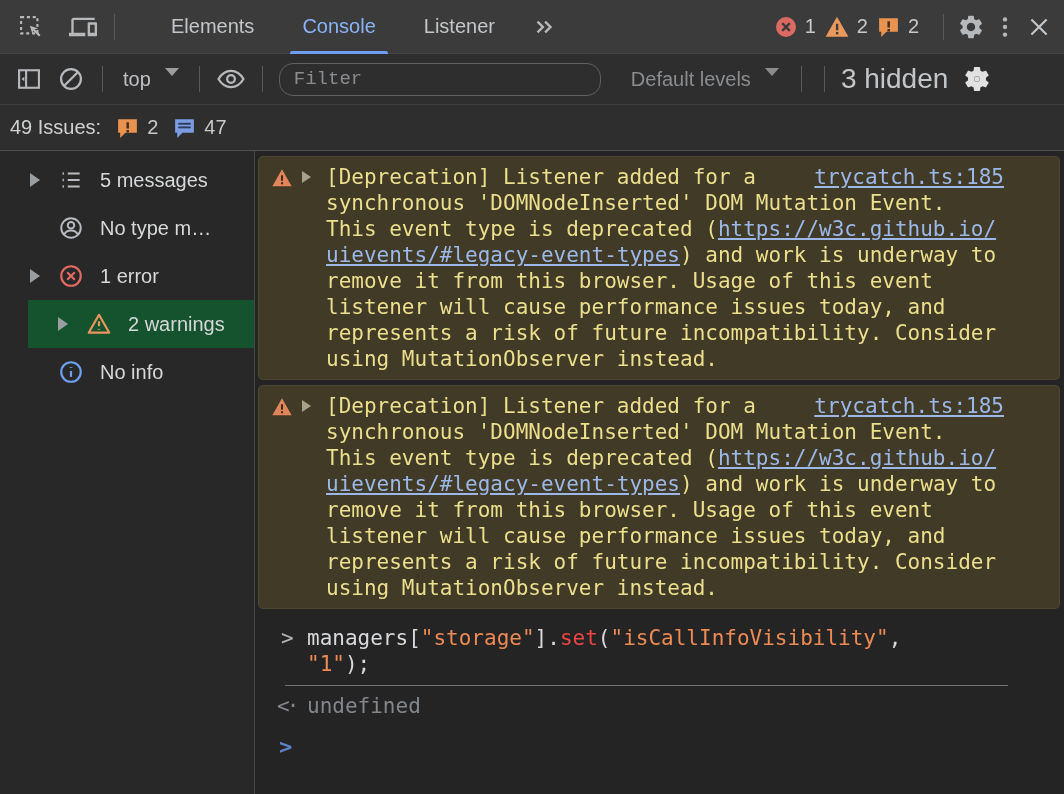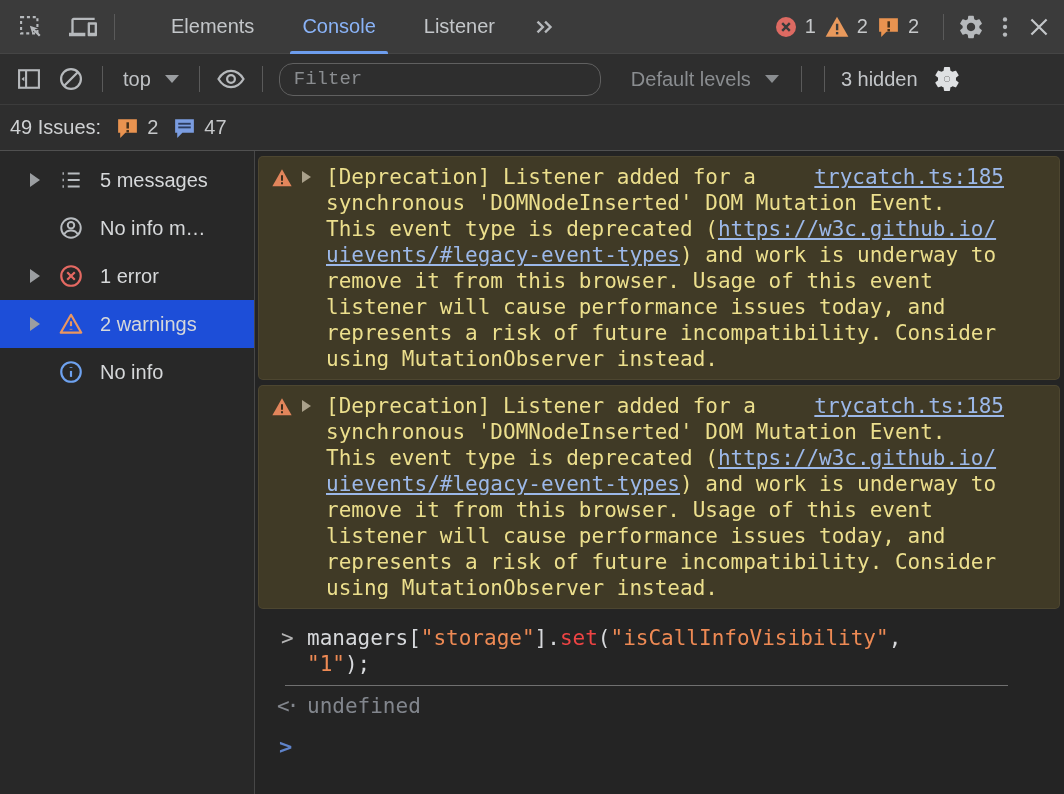--- a/index.html
+++ b/index.html
@@ -25,45 +25,45 @@
   .badges { display:flex; align-items:center; margin-left:auto; gap:8px; }
   .badge { display:flex; align-items:center; gap:7px; font-size:20px; color:#c6c8ca; }
   .tabbar-right { display:flex; align-items:center; margin-left:14px; }
   svg { display:block; }
 
   
   .toolbar { height:51px; background:#2e2e2e; display:flex; align-items:center;
              border-bottom:1px solid #3c3c3c; flex:0 0 auto; }
   .toolbar .icon-btn { margin:0 4px; }
   .toolbar .panel-toggle { margin-left:12px; }
-  .dropdown { display:flex; align-items:center; gap:14px; font-size:20px; color:#bfc2c5;
+  .dropdown { display:flex; gap:14px; font-size:20px; color:#bfc2c5;
               padding:0 10px; }
   .caret { width:0; height:0; border-left:7px solid transparent; border-right:7px solid transparent;
            border-top:8px solid #9a9da0; }
   .filter-input { width:322px; height:33px; border:1px solid #606060; border-radius:14px;
                   background:transparent; color:#cfd1d3; font-size:19px; padding:0 14px;
                   outline:none; margin-left:6px; font-family:Liberation Mono, monospace; }
   .filter-input::placeholder { color:#8a8d90; }
   .levels { color:#8a8d90; margin-left:20px; }
-  .hidden-count { font-size:20px; color:#c3c6c9; padding:0 6px; }
+  .hidden-count { font-size:28px; color:#c3c6c9; padding:0 6px; }
   .toolbar .gear-right { margin-left:6px; margin-right:10px; }
   .toolbar .sep2 { margin:0 12px; }
 
   
   .issuesbar { height:46px; background:#2e2e2e; display:flex; align-items:center;
                border-bottom:1px solid #505050; flex:0 0 auto; font-size:20px; color:#cfd1d3; }
   .issuesbar .label { margin-left:10px; margin-right:14px; }
   .issuesbar .badge { margin-right:14px; }
 
   
   .main { flex:1; display:flex; min-height:0; }
   .sidebar { width:255px; background:#282828; border-right:1px solid #474747;
              flex:0 0 auto; padding-top:5px; }
   .side-row { height:48px; display:flex; align-items:center; padding-left:30px; }
-  .side-row.selected { background:#1d4ed8; }
+  .side-row.selected { background:#14532d;margin-left:28px; }
   .expander { width:10px; height:12px; flex:0 0 10px; }
   .expander.show { width:0; height:0; border-top:7px solid transparent; border-bottom:7px solid transparent;
                    border-left:10px solid #9b9ea1; }
   .side-icon { margin-left:18px; width:26px; height:26px; flex:0 0 26px;
                display:flex; align-items:center; justify-content:center; }
   .side-label { margin-left:16px; font-size:20px; color:#d6d8da; white-space:nowrap; }
 
   
   .console { flex:1; background:#242424; font-family:"DejaVu Sans Mono", monospace;
              padding-top:5px; min-width:0; }
@@ -257,21 +257,21 @@
       </div>
       <div class="side-row">
         <span class="expander"></span>
         <span class="side-icon">
           <svg width="26" height="26" viewBox="0 0 24 24" fill="none" stroke="#b8bcc0" stroke-width="1.8">
             <circle cx="12" cy="12" r="9"></circle>
             <circle cx="12" cy="9.5" r="3"></circle>
             <path d="M5.8 17.8 C7.2 15.2 9.4 14.3 12 14.3 s4.8.9 6.2 3.5"></path>
           </svg>
         </span>
-        <span class="side-label">No info m…</span>
+        <span class="side-label">No type m…</span>
       </div>
       <div class="side-row">
         <span class="expander show"></span>
         <span class="side-icon">
           <svg width="26" height="26" viewBox="0 0 24 24" fill="none" stroke="#e46962" stroke-width="2">
             <circle cx="12" cy="12" r="9"></circle>
             <path d="M8.5 8.5 L15.5 15.5 M15.5 8.5 L8.5 15.5"></path>
           </svg>
         </span>
         <span class="side-label">1 error</span>

